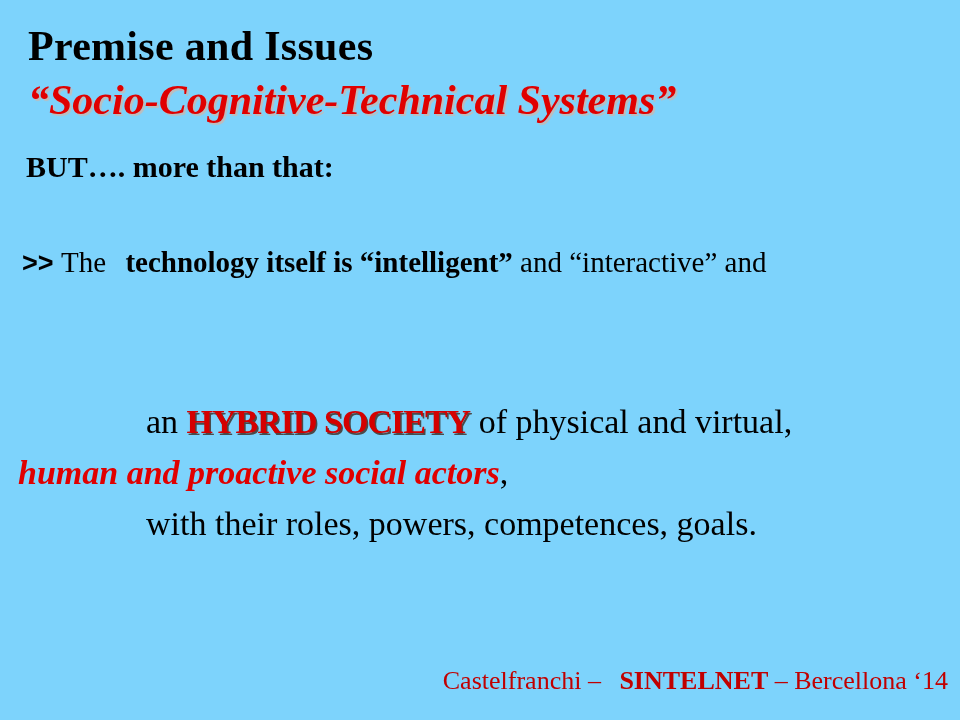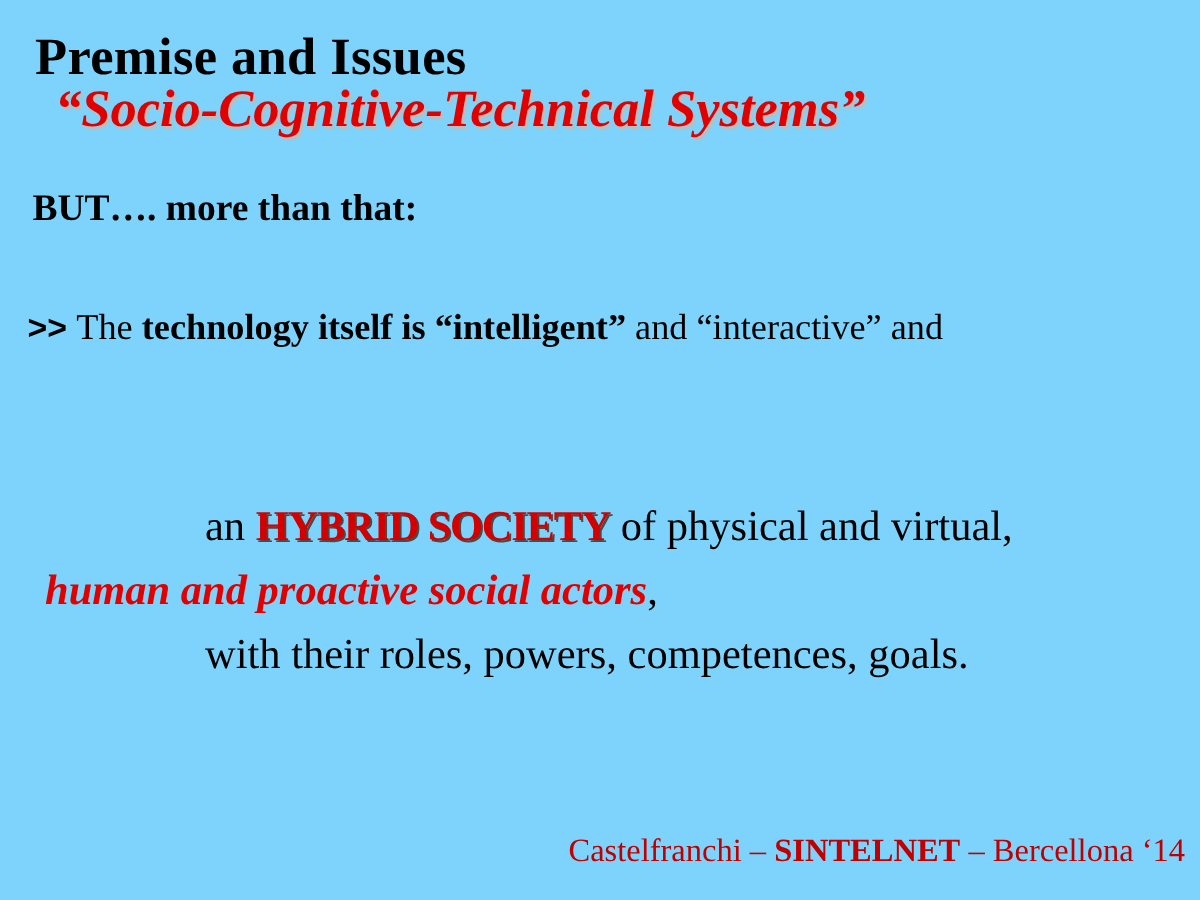--- a/index.html
+++ b/index.html
@@ -5,39 +5,38 @@
   html,body{margin:0;padding:0;background:#ffffff;}
   .slide{
     position:relative;width:960px;height:720px;background:#7dd3fc;overflow:hidden;
     font-family:"Liberation Serif",serif;color:#000000;
   }
   .title-line1{
     position:absolute;left:28px;top:22px;
     font-size:42px;font-weight:700;letter-spacing:.3px;
   }
   .title-line2{
-    position:absolute;left:28px;top:64px;
+    position:absolute;left:28px;top:76px;
     font-size:42px;font-weight:700;font-style:italic;color:#e00000;
     text-shadow:2px 2px 1px #bdbdbd;
-    margin-left:16px;
   }
   .intro-line{
     position:absolute;left:26px;top:150px;
     font-size:30px;font-weight:700;
   }
   .body-para{
     position:absolute;left:22px;top:244px;
     font-size:29px;line-height:37px;white-space:nowrap;
   }
   .chevrons{
     font-family:"Liberation Sans",sans-serif;font-weight:700;font-size:27px;
   }
-  .b{font-weight:700;}
+  .b{font-weight:700;margin-left:12px;}
   .hybrid-block{
-    position:absolute;left:36px;top:396px;
+    position:absolute;left:18px;top:396px;
     font-size:34px;line-height:51px;white-space:nowrap;
   }
   .indent{padding-left:128px;}
   .hybrid-em{
     color:#d40000;font-weight:700;letter-spacing:-1px;
     text-shadow:1.5px 1.5px 0 #4a4a4a;
   }
   .actors-em{color:#e00000;font-weight:700;font-style:italic;}
   .footer{
     position:absolute;right:12px;top:666px;

